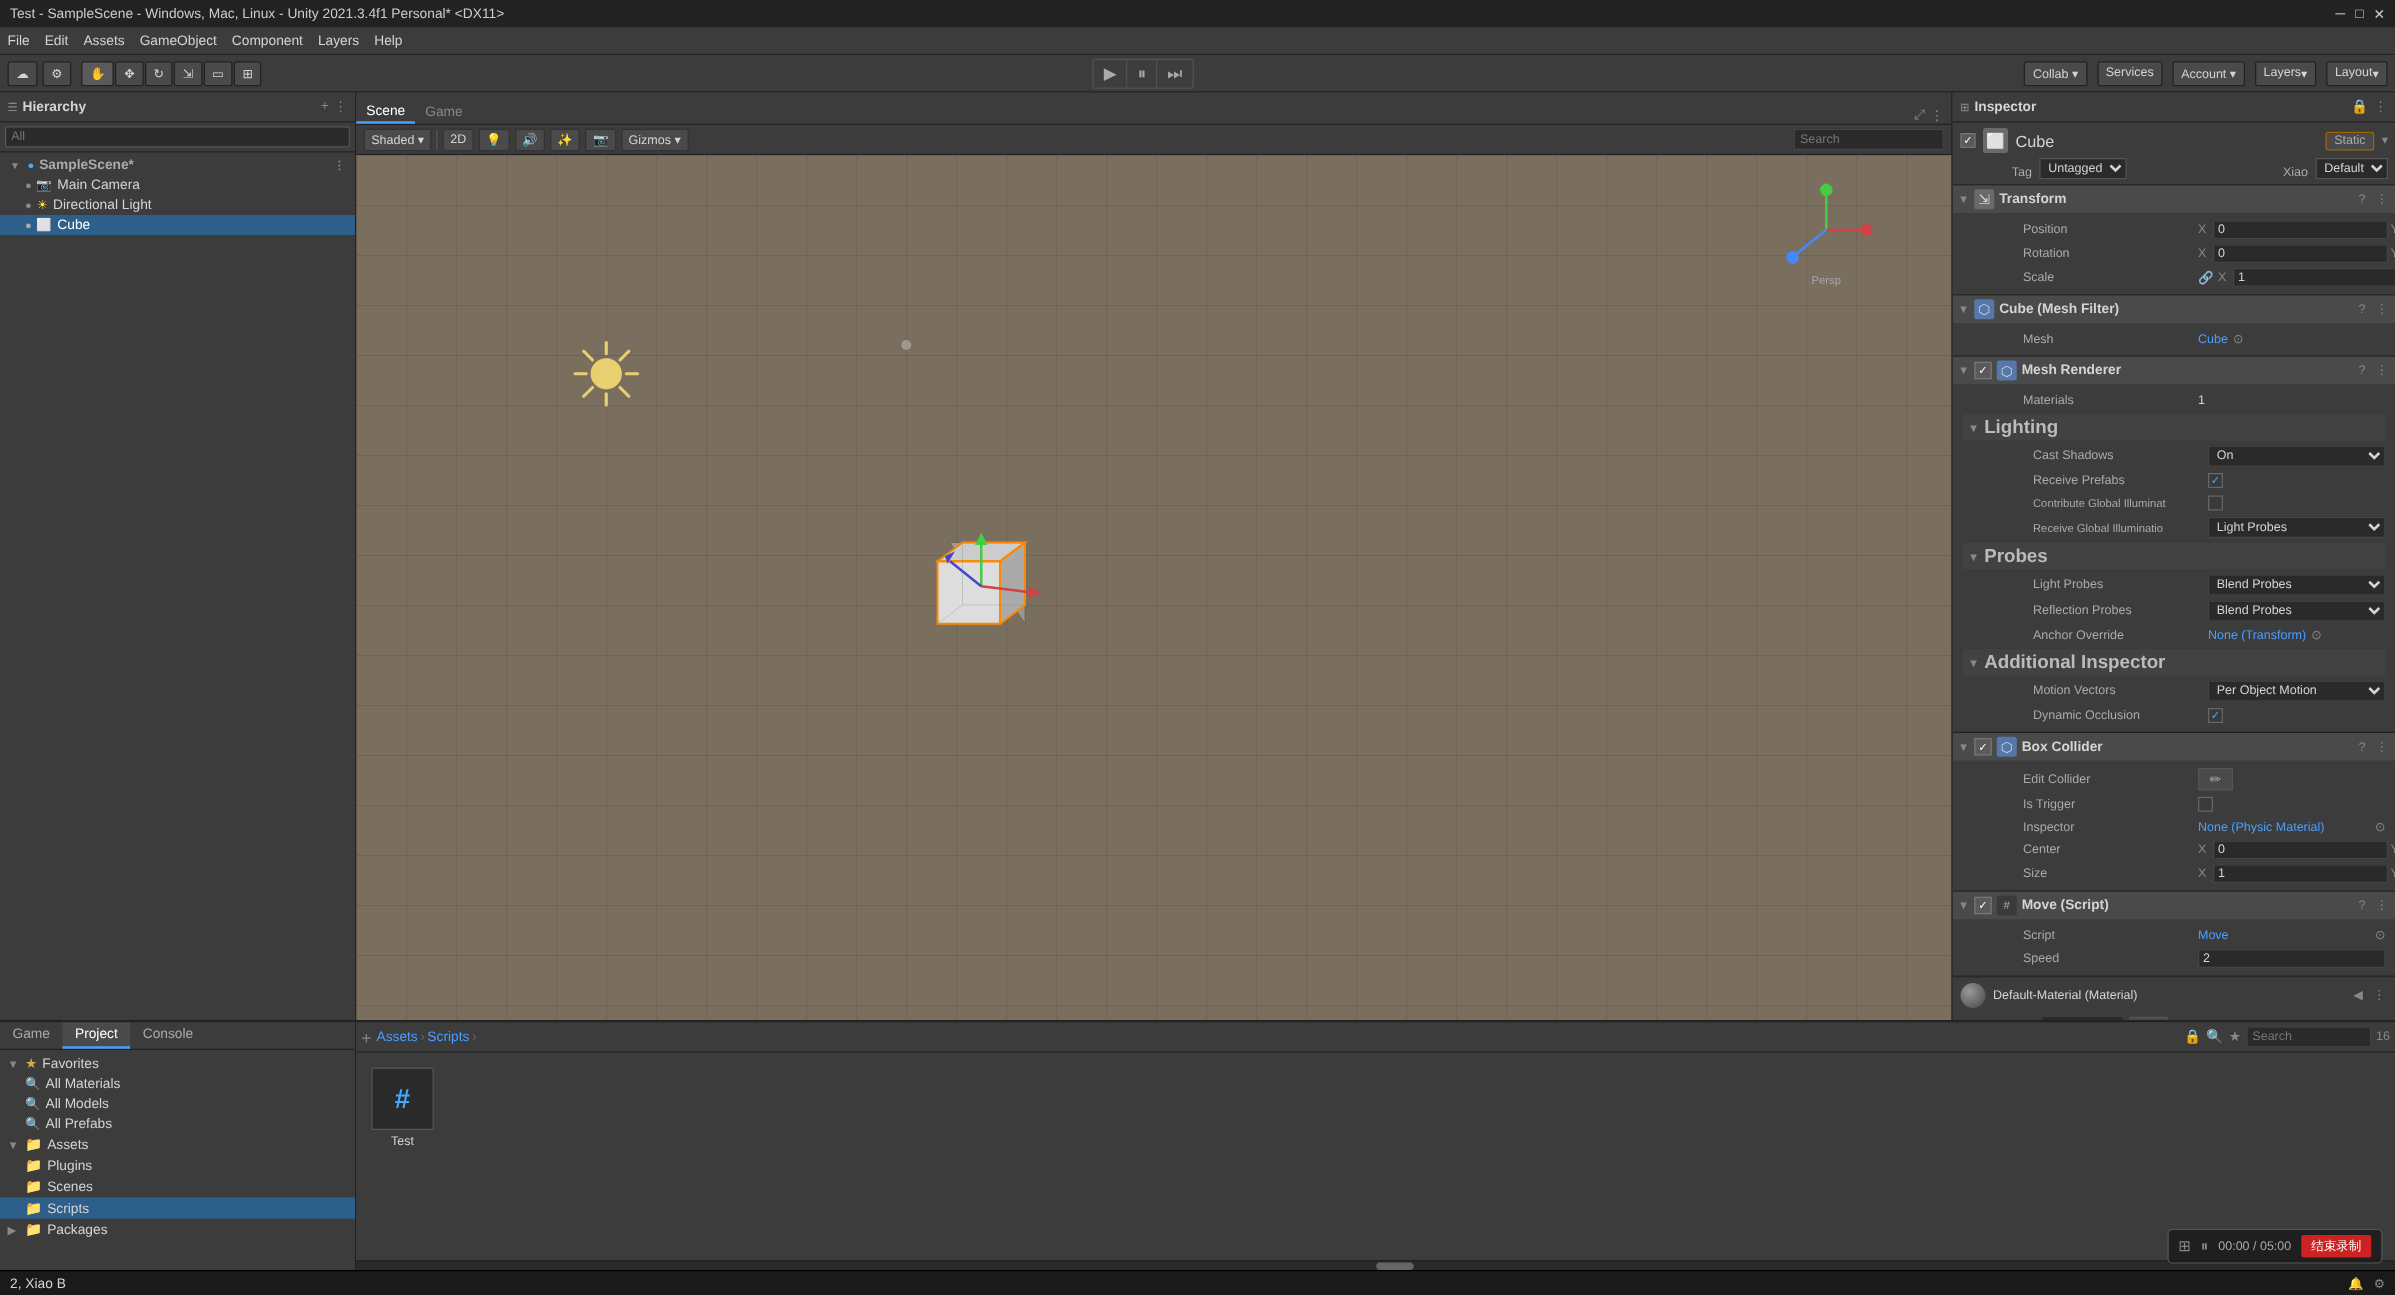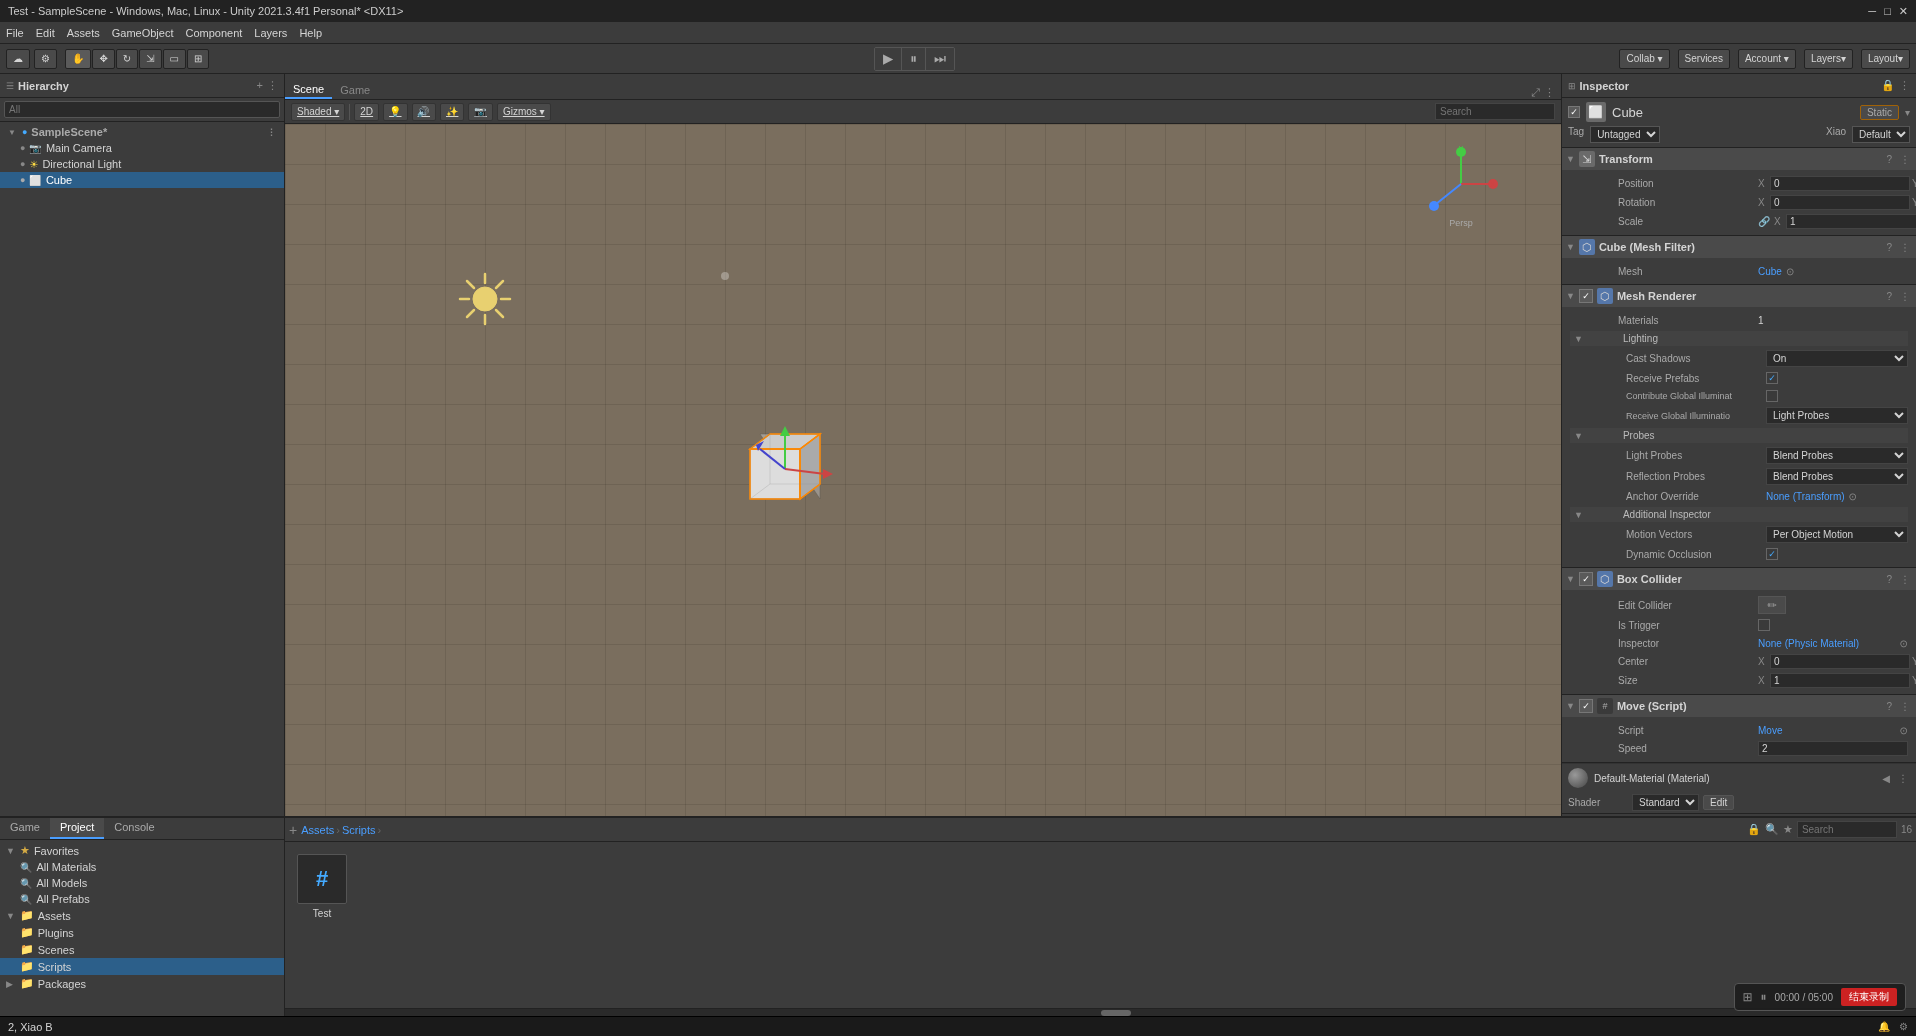--- a/index.html
+++ b/index.html
@@ -150,21 +150,20 @@
       background: #4a4a4a;
       border: 1px solid #333;
       color: #d4d4d4;
       padding: 1px 5px;
       font-size: 10px;
       cursor: pointer;
       border-radius: 2px;
       height: 18px;
       display: flex;
       align-items: center;
-      text-decoration: underline;
     }
     .scene-tab {
       padding: 2px 8px;
       background: #3c3c3c;
       border-bottom: 2px solid #4a9eff;
       color: white;
       font-size: 11px;
       cursor: pointer;
     }
     .scene-view {
@@ -261,24 +260,25 @@
       background: #4a4a4a;
       border: 1px solid #a16207;
       color: #aaa;
       padding: 1px 6px;
       font-size: 10px;
       cursor: pointer;
       border-radius: 2px;
     }
     .tag-row {
       display: flex;
-      align-items: flex-start;
+      align-items: flex-end;
       gap: 6px;
       font-size: 10px;
       color: #aaa;
+      margin-left: 41px;
     }
     .tag-select {
       background: #2a2a2a;
       border: 1px solid #555;
       color: #d4d4d4;
       font-size: 10px;
       padding: 1px 2px;
     }
 
     
@@ -353,21 +353,21 @@
     .sub-header {
       display: flex;
       align-items: center;
       padding: 2px 4px;
       background: #424242;
       cursor: pointer;
       gap: 4px;
       margin: 2px 0;
     }
     .sub-arrow { color: #888; font-size: 9px; }
-    .sub-title { font-size: 10px; color: #bbb; font-weight: 400; margin-left: 36px; }
+    .sub-title { font-size: 15px; color: #bbb; font-weight: 700; }
 
     .checkbox-field {
       width: 12px; height: 12px;
       background: #3a3a3a;
       border: 1px solid #666;
       display: flex; align-items: center; justify-content: center;
       font-size: 9px; color: #4af;
     }
 
     

